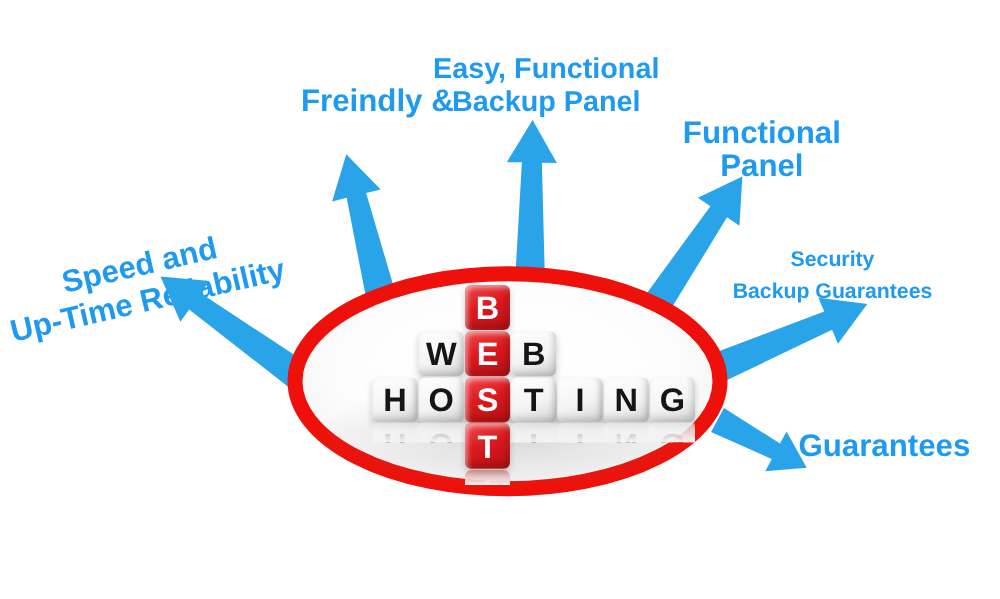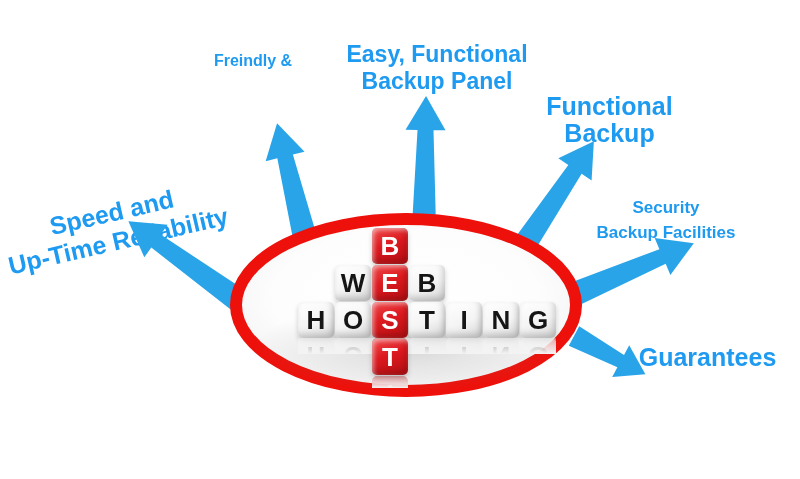--- a/index.html
+++ b/index.html
@@ -6,21 +6,21 @@
   #canvas{
     position:relative;width:800px;height:479px;background:#fff;overflow:hidden;
     font-family:"Liberation Sans",sans-serif;
   }
   
   .label{
     position:absolute;color:#1e9af0;font-weight:700;font-size:24px;line-height:27px;
     text-align:center;letter-spacing:0;
   }
   #lab-speed{left:0px;top:198px;width:230px;transform:rotate(-13deg);line-height:29px;font-size:25px;}
-  #lab-support{left:143px;top:46px;width:220px;line-height:30px;font-size:16px;}
+  #lab-support{left:143px;top:66px;width:220px;line-height:30px;font-size:25px;text-align:right;}
   #lab-control{left:322px;top:41px;width:230px;line-height:27px;font-size:23px;}
   #lab-price{left:512px;top:93px;width:195px;line-height:27px;font-size:25px;}
   #lab-security{left:556px;top:195px;width:220px;line-height:25px;font-size:17px;}
   #lab-guarantees{left:610px;top:344px;width:195px;line-height:26px;font-size:25px;}
   
   #art{position:absolute;left:0;top:0;z-index:1;}
   
   #dice{position:absolute;left:298px;top:228px;width:258px;height:170px;z-index:2;}
   .die{
     position:absolute;width:36px;height:36px;border-radius:5px;
@@ -113,23 +113,23 @@
   </div>
   <div class="label" id="lab-support">
     <div>Freindly &amp;</div>
   </div>
   <div class="label" id="lab-control">
     <div>Easy, Functional</div>
     <div>Backup Panel</div>
   </div>
   <div class="label" id="lab-price">
     <div>Functional</div>
-    <div>Backup</div>
+    <div>Panel</div>
   </div>
   <div class="label" id="lab-security">
     <div>Security</div>
-    <div>Backup Facilities</div>
+    <div>Backup Guarantees</div>
   </div>
   <div class="label" id="lab-guarantees">
     <div>Guarantees</div>
   </div>
 
 </div>
 
 </body></html>

